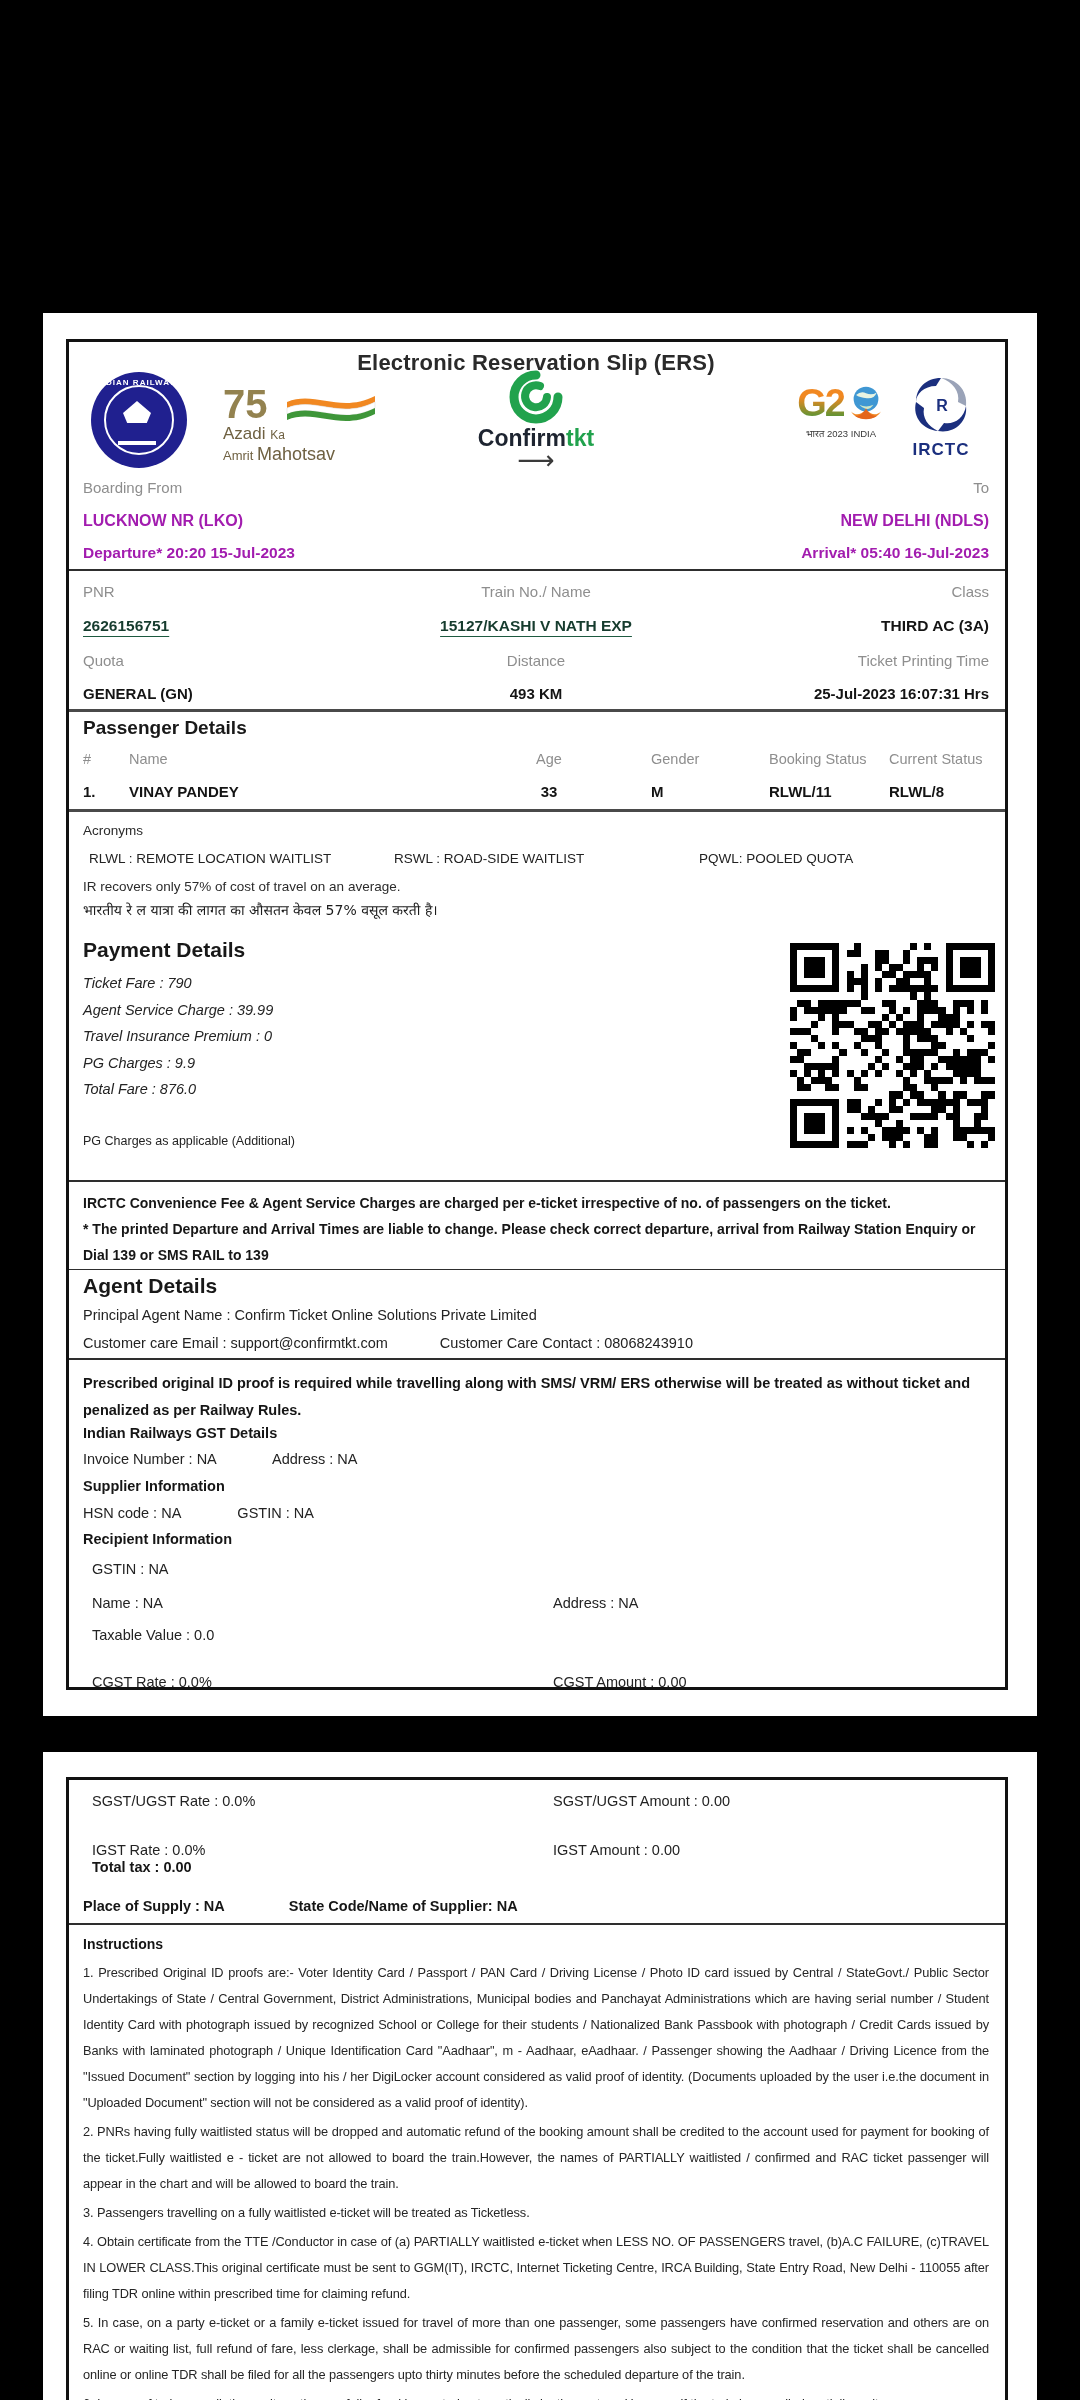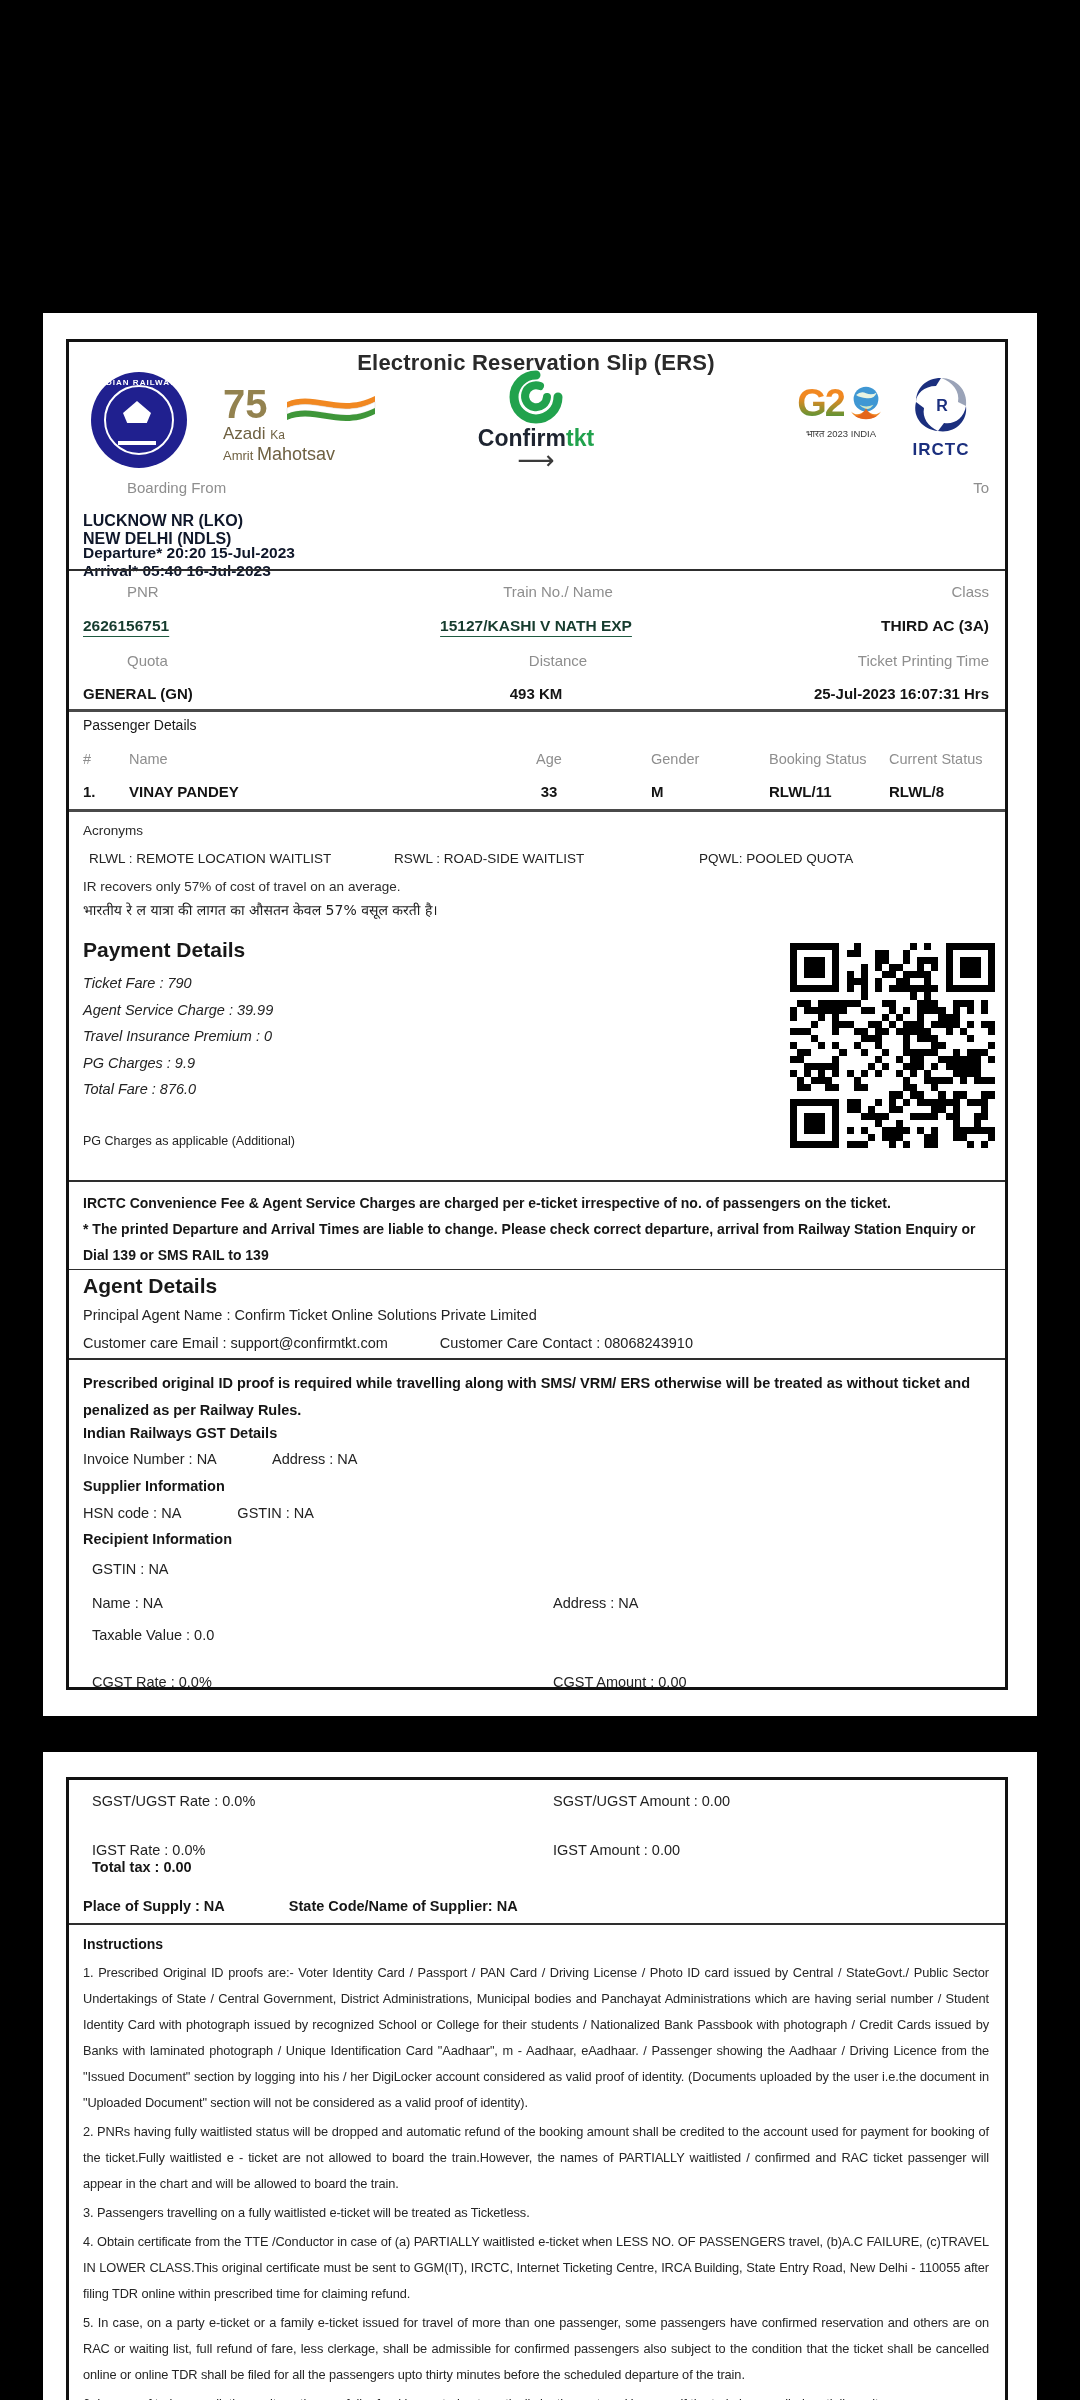--- a/index.html
+++ b/index.html
@@ -9,34 +9,34 @@
   }
   .page{position:absolute;left:43px;width:994px;background:#fff;}
   #page1{top:313px;height:1403px;}
   #page2{top:1752px;height:648px;}
   .box{position:absolute;left:23px;width:936px;background:#fff;border:3px solid #121212;}
   #box1{top:26px;height:1345px;}
   #box2{top:25px;height:650px;border-bottom:none;}
   .row{position:absolute;left:14px;right:16px;}
   .ind{padding-left:9px;}
   .between{display:flex;justify-content:space-between;align-items:baseline;}
-  .lbl{color:#8e8e8e;font-size:15px;margin-left:44px;}
-  .b{font-weight:bold;color:#0f172a;flex-direction:column;}
+  .lbl{color:#8e8e8e;font-size:15px;}
+  .b{font-weight:bold;color:#a21caf;}
   .title{font-size:22px;font-weight:bold;color:#2a2a2a;text-align:center;letter-spacing:.2px;}
   .station{font-size:16px;}
   .times{font-size:15.5px;}
   .grid3{display:grid;grid-template-columns:1fr 1fr 1fr;gap:42px;}
   .grid3 .c2{text-align:center;}
   .grid3 .c3{text-align:right;}
   .val{font-size:15.5px;font-weight:bold;color:#141414;}
   .link{color:#163c2e;font-weight:bold;text-decoration:underline;text-decoration-color:#1d5a40;text-underline-offset:5px;cursor:pointer;}
   .sep{position:absolute;left:0;right:0;border:none;margin:0;border-top:2px solid #2e2e2e;}
   .sep.thick{border-top:3px solid #4a4a4a;}
   .h2{font-size:21px;font-weight:bold;color:#181818;}
-  .h2small{font-size:14px;font-weight:normal;color:#181818;}
+  .h2small{font-size:19px;font-weight:bold;color:#181818;}
   .ptable{display:grid;grid-template-columns:46px 360px 120px 140px 140px auto;align-items:baseline;}
   .ptable .age{text-align:center;}
   .ptable .gen{padding-left:42px;}
   .ptable .bst{padding-left:20px;}
   .phead{color:#8e8e8e;font-size:14.5px;}
   .prow{font-size:15px;font-weight:bold;color:#141414;}
   .small{font-size:13.5px;color:#2b2b2b;}
   .acro{display:flex;font-size:13.5px;color:#222;}
   .acro span:nth-child(1){width:305px;padding-left:6px;}
   .acro span:nth-child(2){width:305px;}

